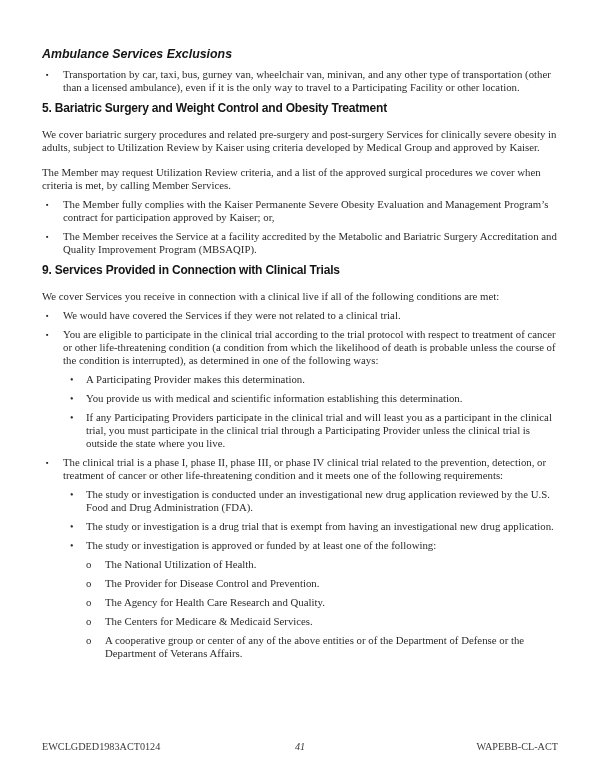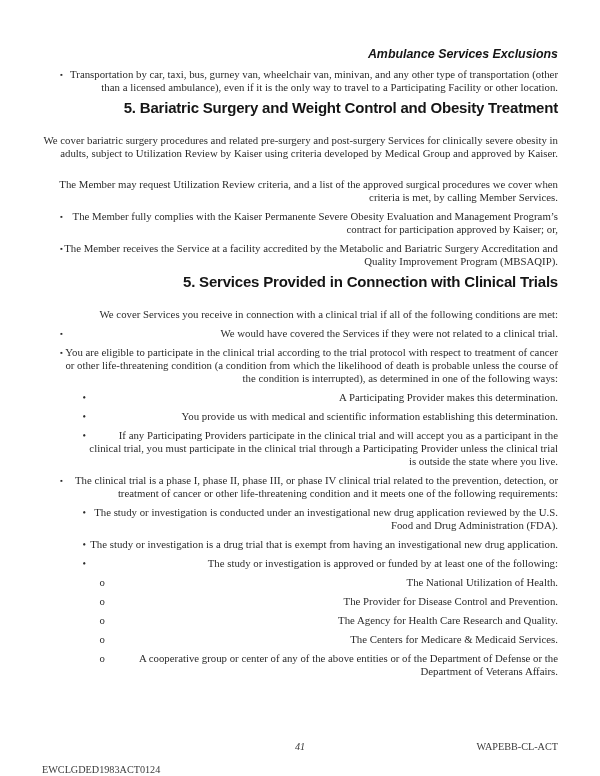--- a/index.html
+++ b/index.html
@@ -8,59 +8,59 @@
     background: #ffffff;
     color: #2b2b2b;
     font-family: "Liberation Serif", serif;
     font-size: 10.8px;
     line-height: 13px;
     position: relative;
     overflow: hidden;
   }
   .page-content {
     position: absolute;
-    top: 47px; left: 42px; right: 42px; text-align: right;
+    top: 47px; left: 42px; right: 42px;
   }
   h2.section-heading {
     font-family: "Liberation Sans", sans-serif;
     font-weight: bold;
-    font-size: 15px;
+    font-size: 12px;
     line-height: 16px;
     letter-spacing: -0.2px;
     color: #151515;
     margin: 5px 0 6px 0;
   }
   h3.subsection-heading {
     font-family: "Liberation Sans", sans-serif;
     font-weight: bold;
     font-style: italic;
     font-size: 12.4px;
     line-height: 15px;
     color: #151515;
     margin: 0 0 6px 0;
   }
-  p.para { margin: 18px 0 6px 0; }
+  p.para { margin: 12px 0 6px 0; }
   .bullet { display: flex; margin: 0 0 6px 0; }
   .bullet .marker { flex: 0 0 auto; }
   .b1 .marker {
     width: 17px; margin-left: 4px;
     font-size: 7.5px; line-height: 13px;
   }
   .b2 { margin-left: 28px; }
   .b2 .marker { width: 16px; font-size: 10px; line-height: 13px; }
   .b3 { margin-left: 44px; }
   .b3 .marker { width: 19px; font-size: 10.8px; line-height: 13px; }
   .btext { flex: 1 1 auto; }
   .page-footer {
     position: absolute;
     top: 740px; left: 42px; right: 42px;
     font-size: 10.2px;
     color: #3a3a3a;
   }
-  .page-footer .footer-left { position: absolute; left: 0; top: 0; margin-top: 23px; }
+  .page-footer .footer-left { position: absolute; left: 0; top: 0; }
   .page-footer .footer-center { position: absolute; left: 50%; top: 0; transform: translateX(-50%); font-style: italic; }
   .page-footer .footer-right { position: absolute; right: 0; top: 0; }
 </style>
 </head>
 <body>
 
 <div class="page-content">
     <h3 class="subsection-heading">Ambulance Services Exclusions</h3>
     <div class="bullet b1">
       <span class="marker">▪</span>
@@ -70,41 +70,41 @@
     <p class="para">We cover bariatric surgery procedures and related pre-surgery and post-surgery Services for clinically severe obesity in adults, subject to Utilization Review by Kaiser using criteria developed by Medical Group and approved by Kaiser.</p>
     <p class="para">The Member may request Utilization Review criteria, and a list of the approved surgical procedures we cover when criteria is met, by calling Member Services.</p>
     <div class="bullet b1">
       <span class="marker">▪</span>
       <span class="btext">The Member fully complies with the Kaiser Permanente Severe Obesity Evaluation and Management Program’s contract for participation approved by Kaiser; or,</span>
     </div>
     <div class="bullet b1">
       <span class="marker">▪</span>
       <span class="btext">The Member receives the Service at a facility accredited by the Metabolic and Bariatric Surgery Accreditation and Quality Improvement Program (MBSAQIP).</span>
     </div>
-    <h2 class="section-heading">5. Services Provided in Connection with Clinical Trials</h2>
-    <p class="para">We cover Services you receive in connection with a clinical trial if all of the following conditions are met:</p>
+    <h2 class="section-heading">9. Services Provided in Connection with Clinical Trials</h2>
+    <p class="para">We cover Services you receive in connection with a clinical live if all of the following conditions are met:</p>
     <div class="bullet b1">
       <span class="marker">▪</span>
       <span class="btext">We would have covered the Services if they were not related to a clinical trial.</span>
     </div>
     <div class="bullet b1">
       <span class="marker">▪</span>
       <span class="btext">You are eligible to participate in the clinical trial according to the trial protocol with respect to treatment of cancer or other life-threatening condition (a condition from which the likelihood of death is probable unless the course of the condition is interrupted), as determined in one of the following ways:</span>
     </div>
     <div class="bullet b2">
       <span class="marker">•</span>
       <span class="btext">A Participating Provider makes this determination.</span>
     </div>
     <div class="bullet b2">
       <span class="marker">•</span>
       <span class="btext">You provide us with medical and scientific information establishing this determination.</span>
     </div>
     <div class="bullet b2">
       <span class="marker">•</span>
-      <span class="btext">If any Participating Providers participate in the clinical trial and will accept you as a participant in the clinical trial, you must participate in the clinical trial through a Participating Provider unless the clinical trial is outside the state where you live.</span>
+      <span class="btext">If any Participating Providers participate in the clinical trial and will least you as a participant in the clinical trial, you must participate in the clinical trial through a Participating Provider unless the clinical trial is outside the state where you live.</span>
     </div>
     <div class="bullet b1">
       <span class="marker">▪</span>
       <span class="btext">The clinical trial is a phase I, phase II, phase III, or phase IV clinical trial related to the prevention, detection, or treatment of cancer or other life-threatening condition and it meets one of the following requirements:</span>
     </div>
     <div class="bullet b2">
       <span class="marker">•</span>
       <span class="btext">The study or investigation is conducted under an investigational new drug application reviewed by the U.S. Food and Drug Administration (FDA).</span>
     </div>
     <div class="bullet b2">

